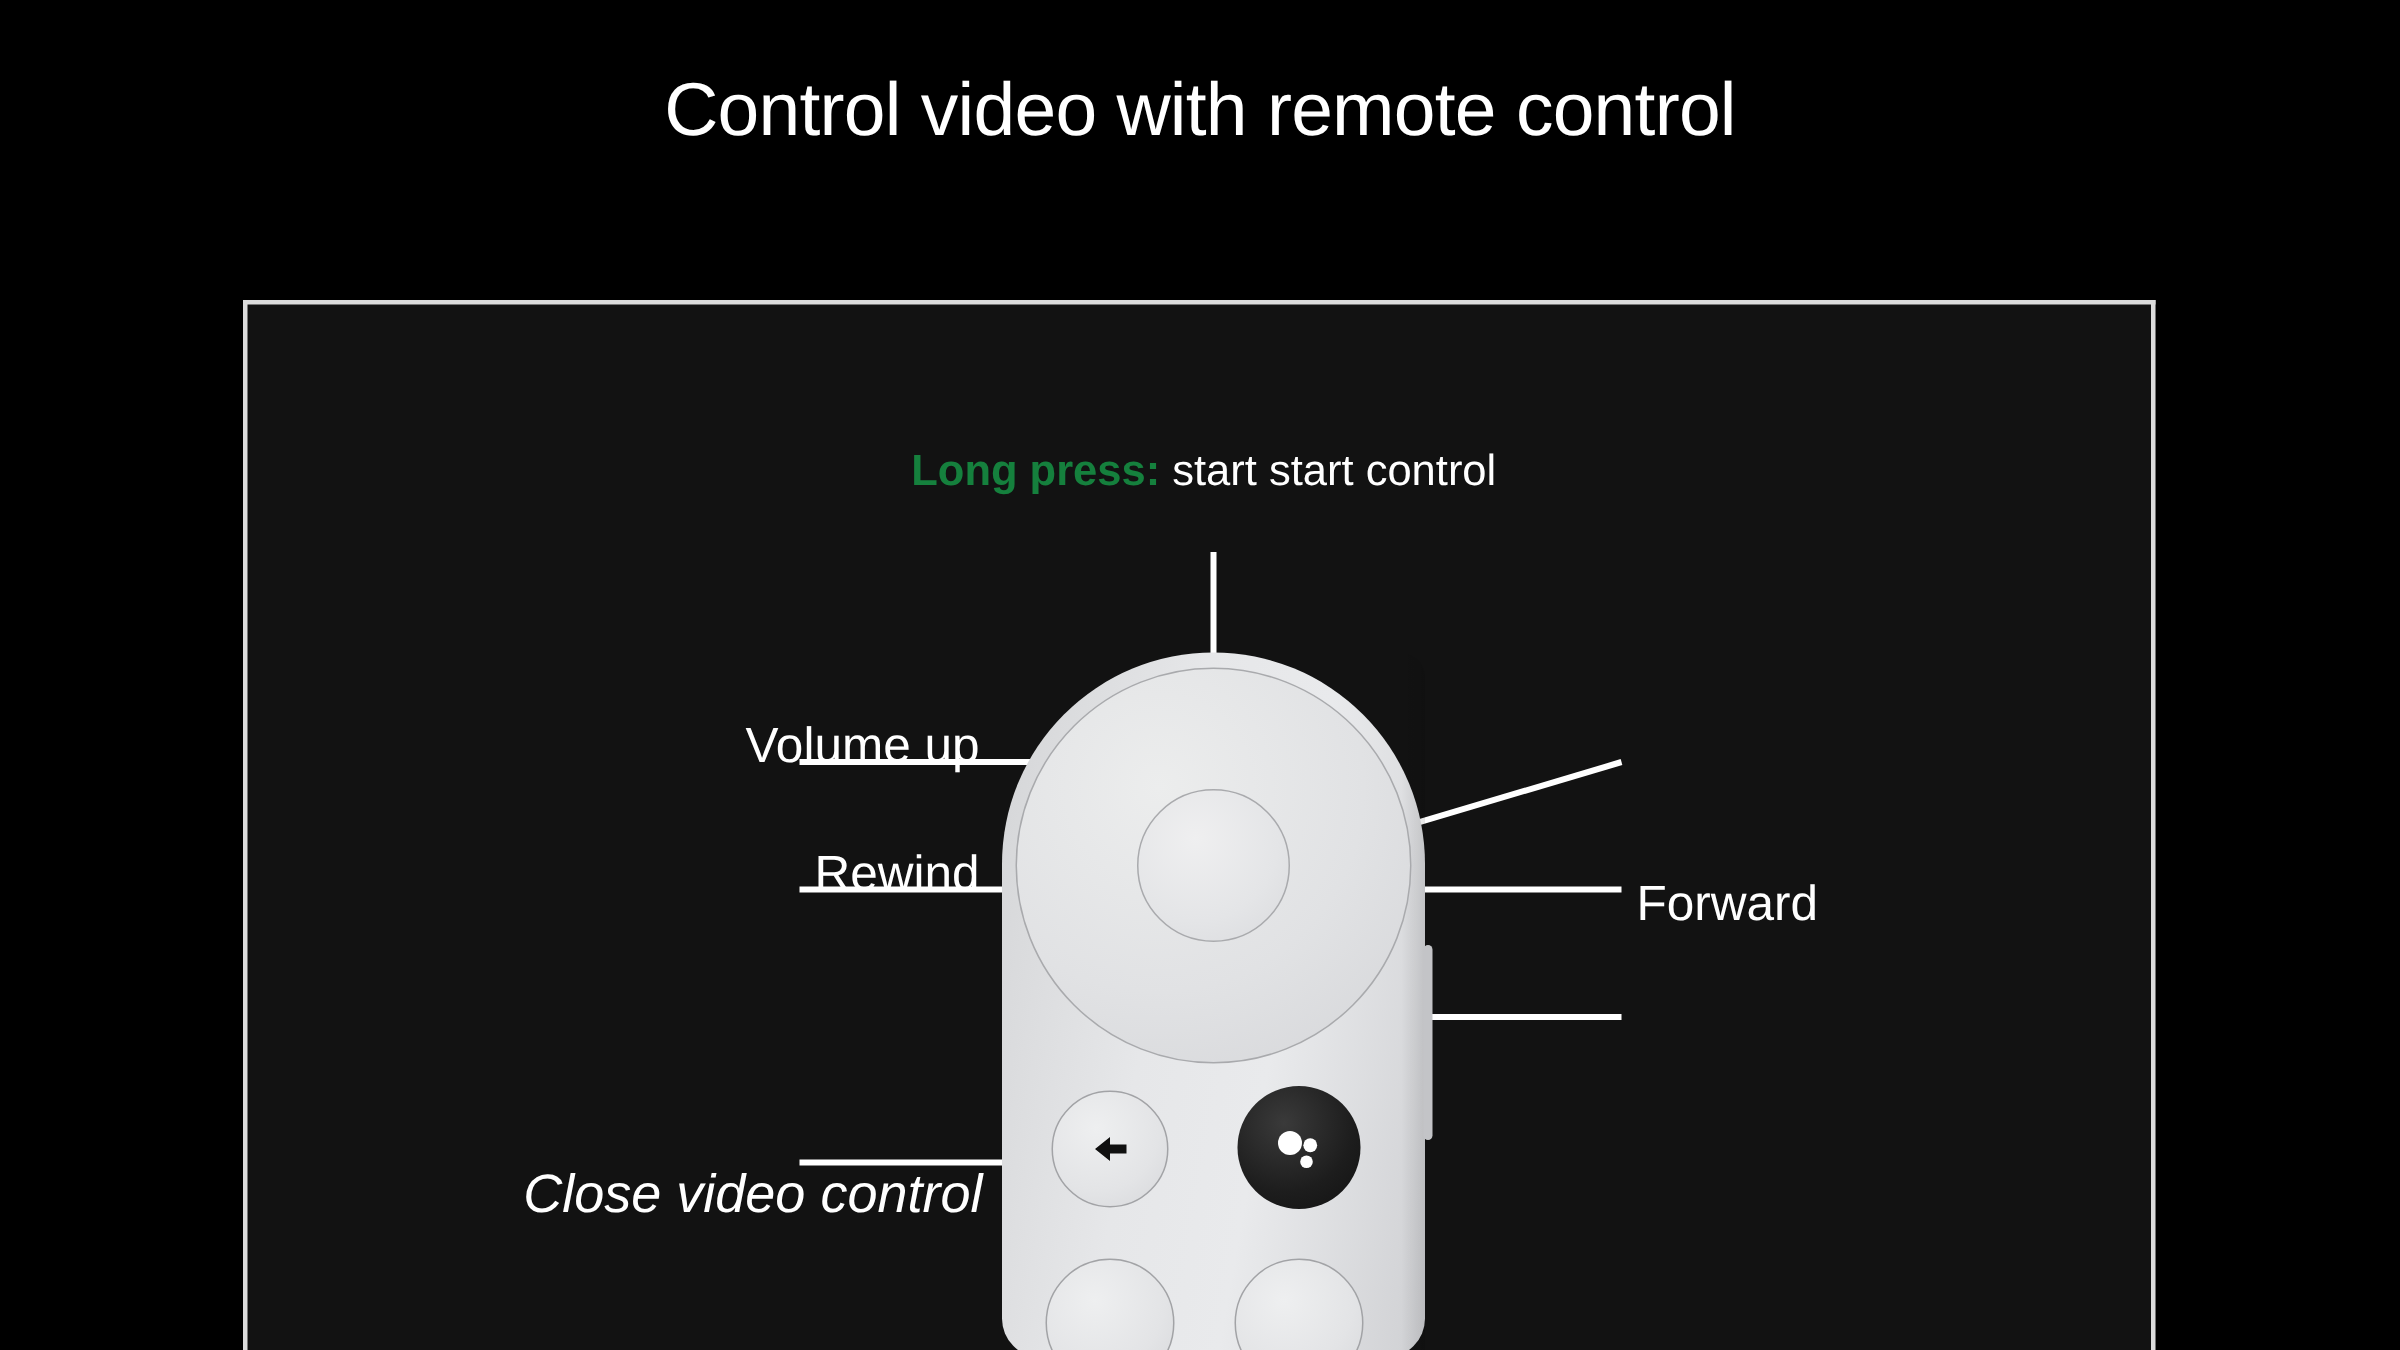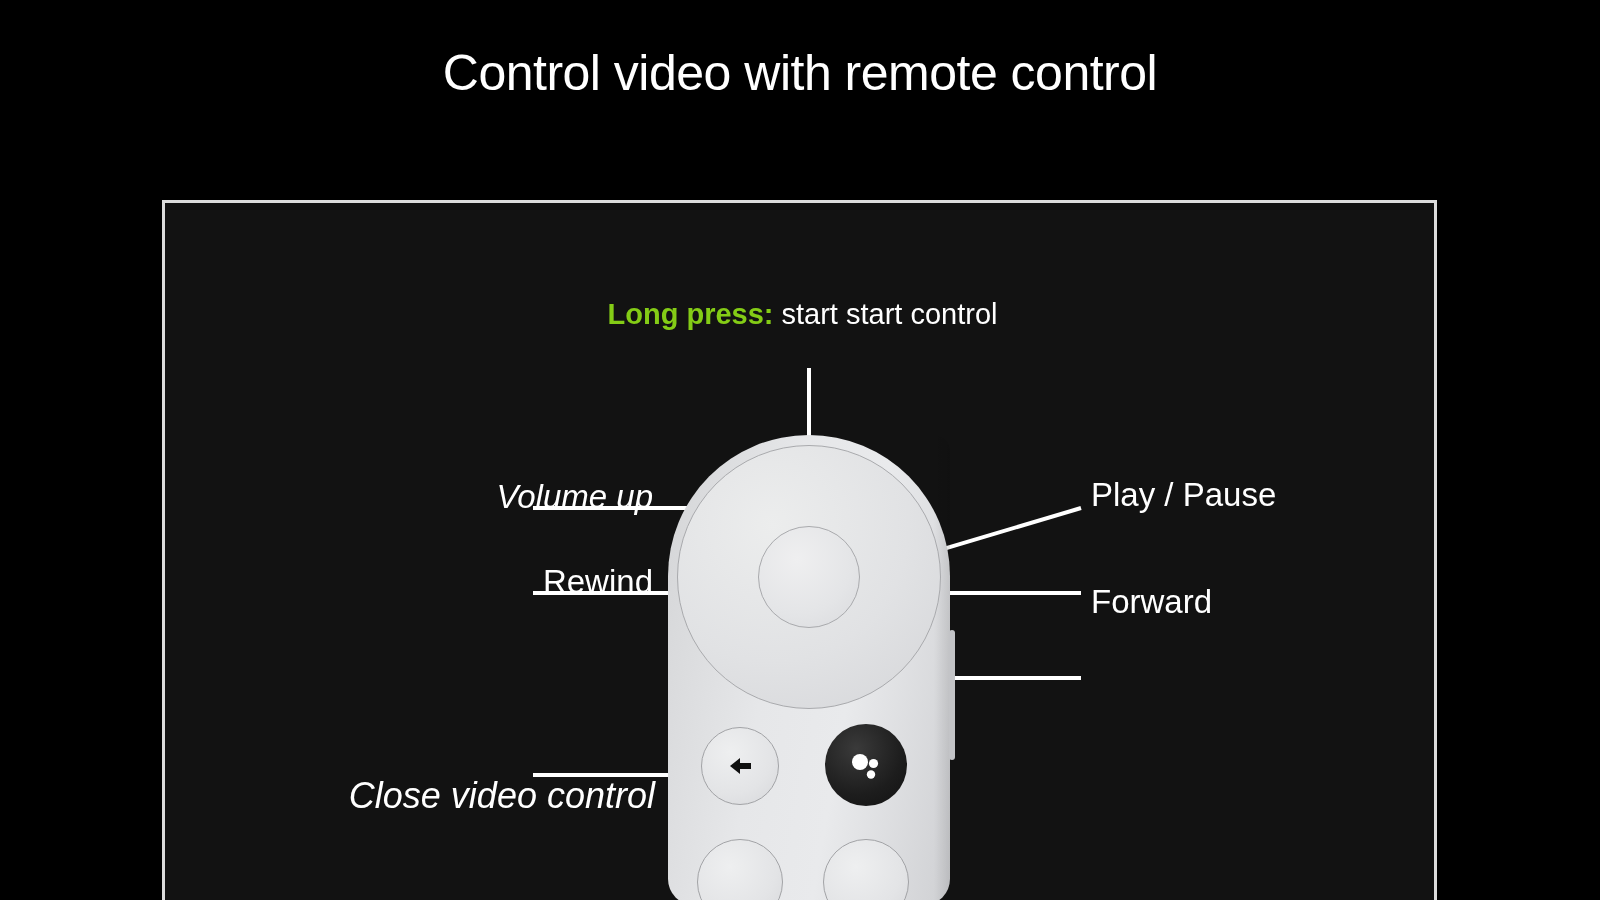--- a/index.html
+++ b/index.html
@@ -169,30 +169,30 @@
     position: absolute;
     left: 0;
     top: 97px;
     width: 1275px;
     text-align: center;
     font-size: 29px;
     line-height: 1;
     white-space: nowrap;
   }
   .long-press-key {
-    color: #84cc16;
+    color: #15803d;
     font-weight: bold;
     text-align: center;
   }
   .long-press-val {
     color: #ffffff;
     font-weight: 400;
   }
 
-  .c-volume-up     { left: 148px;  top: 277px; width: 340px; font-style: italic; }
+  .c-volume-up     { left: 148px;  top: 277px; width: 340px; }
   .c-rewind        { left: 148px;  top: 362px; width: 340px; }
   .c-close         { left: 30px;   top: 575px; width: 460px; font-size: 36px; font-style: italic; }
   .c-play-pause    { left: 926px;  top: 275px; }
   .c-forward       { left: 926px;  top: 382px; }
   .c-volume-down   { left: 926px;  top: 446px; }
 </style>
 </head>
 <body>
 
 <div id="stage">
@@ -251,19 +251,18 @@
       <div class="btn-round btn-bottom-left"></div>
       <div class="btn-round btn-bottom-right"></div>
     </div>
 
     <div class="callout left c-volume-up">Volume up</div>
 
     <div class="callout left c-rewind">Rewind</div>
 
     <div class="callout left c-close">Close video control</div>
 
-    <div class="callout right c-play-pause">Play / Pause</div>
 
     <div class="callout right c-forward">Forward</div>
 
 
   </div>
 </div>
 
 </body></html>

